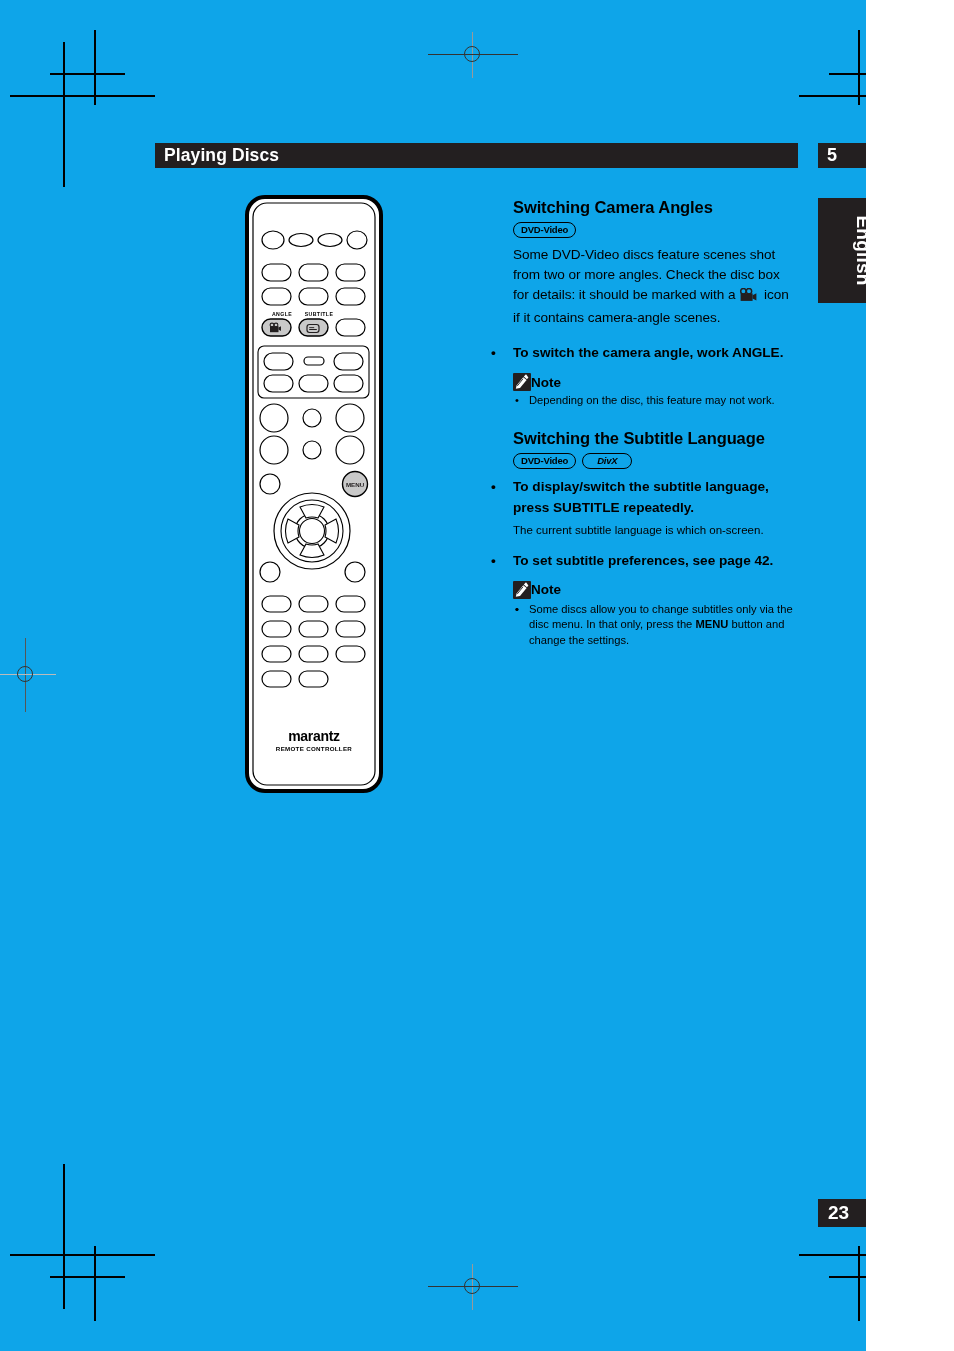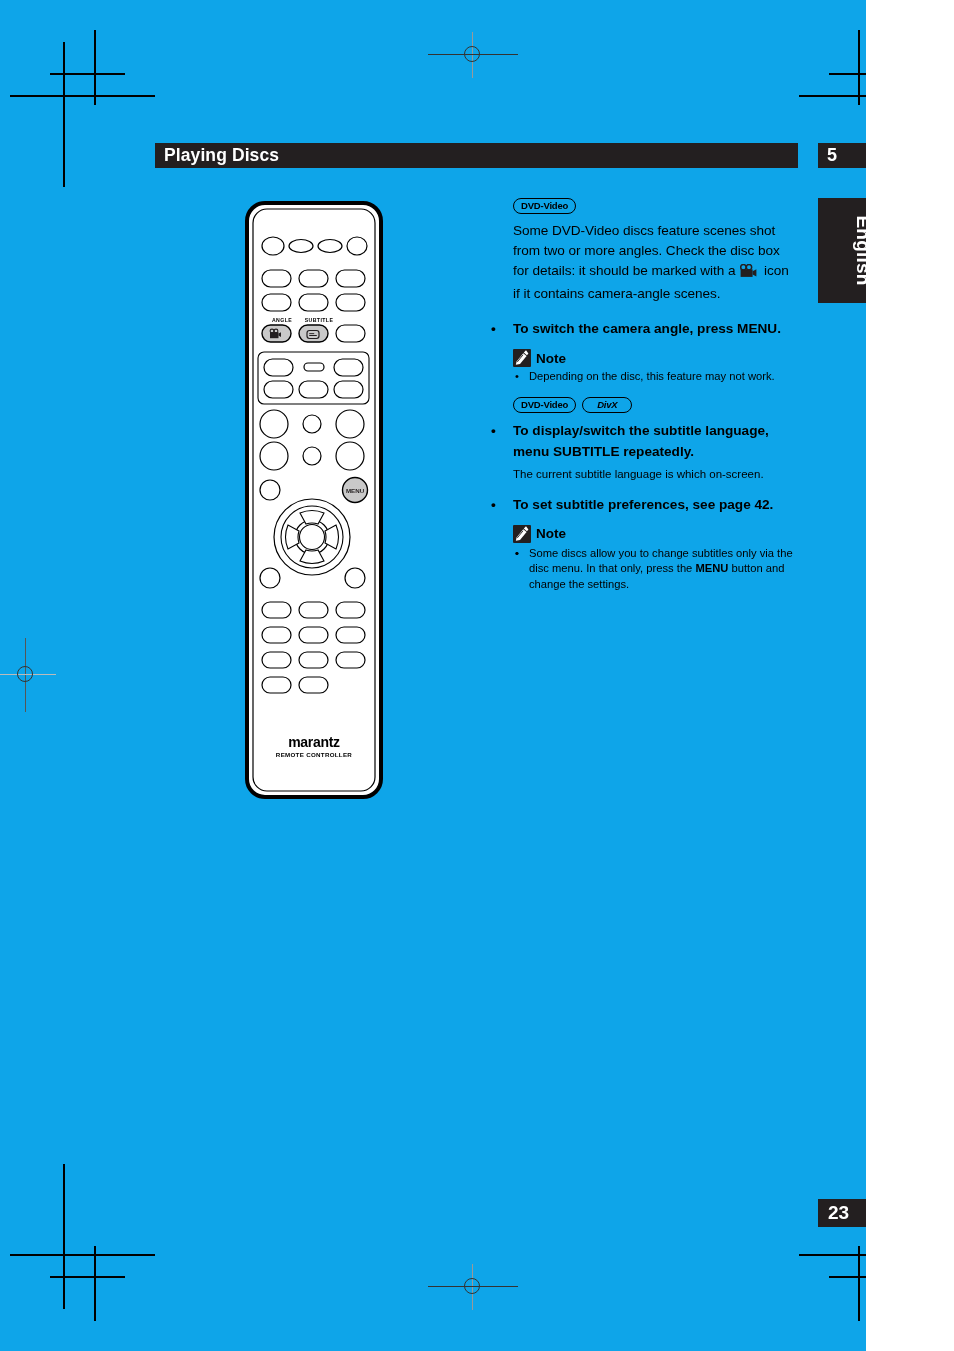--- a/index.html
+++ b/index.html
@@ -152,21 +152,20 @@
     font-size: 11.5px;
     line-height: 16px;
     font-weight: normal;
   }
 
   
   .note-block { margin: 0 0 12px 26px; }
   .note-head {
     display: flex;
     align-items: center;
-    gap: 5px;
     margin-bottom: 2px;
   }
   .note-icon {
     width: 18px; height: 18px;
     background: #231f20;
     position: relative;
     flex: none;
     border-radius: 1px;
   }
   .note-head .note-label {
@@ -184,21 +183,21 @@
     font-size: 11.2px;
     line-height: 15.5px;
     margin-bottom: 3px;
   }
   ul.note-list li .d {
     position: absolute; left: 2px; top: 0;
   }
   .b { font-weight: bold; }
 
   
-  .remote-wrap { position: absolute; left: 244px; top: 200px; }
+  .remote-wrap { position: absolute; left: 244px; top: 194px; }
   .remote-label {
     position: absolute;
     font-size: 5.2px;
     font-weight: bold;
     letter-spacing: 0.4px;
     text-align: center;
     color: #000;
   }
 </style>
 </head>
@@ -348,39 +347,40 @@
     <div class="remote-label" style="left:22px;top:117px;width:32px;">ANGLE</div>
     <div class="remote-label" style="left:56px;top:117px;width:38px;">SUBTITLE</div>
 
     
     <div style="position:absolute;left:0;top:534px;width:140px;text-align:center;font-size:14px;font-weight:bold;letter-spacing:-0.3px;">marantz</div>
     <div style="position:absolute;left:0;top:551px;width:140px;text-align:center;font-size:6.2px;font-weight:bold;letter-spacing:0.3px;">REMOTE CONTROLLER</div>
   </div>
 
   <div class="col">
 
+    <h2 class="sec">Switching Camera Angles</h2>
     <div class="badges">
       <span class="badge">DVD-Video</span>
     </div>
     <p class="body">
       <span>Some DVD-Video discs feature scenes shot from two or more angles. Check the disc box for details: it should be marked with a</span>
       <span class="cam-glyph">
         <svg width="19" height="14" viewBox="0 0 19 14" xmlns="http://www.w3.org/2000/svg">
           <rect x="0.6" y="5.4" width="12" height="7.5" fill="#231f20"></rect>
           <circle cx="3.4" cy="3.2" r="2.7" fill="none" stroke="#231f20" stroke-width="1.5"></circle>
           <circle cx="9" cy="3.2" r="2.7" fill="none" stroke="#231f20" stroke-width="1.5"></circle>
           <path d="M12.6,7.3 L16.4,5.2 L16.4,12.4 L12.6,10.4 Z" fill="#231f20"></path>
         </svg>
       </span>
       <span>icon if it contains camera-angle scenes.</span>
     </p>
 
     <div class="instr">
       <span class="dot">•</span>
-      <span>To switch the camera angle, press MENU.</span>
+      <span>To switch the camera angle, work ANGLE.</span>
     </div>
 
     <div class="note-block">
       <div class="note-head">
         <span class="note-icon">
           <svg width="18" height="18" viewBox="0 0 18 18" xmlns="http://www.w3.org/2000/svg">
             <path d="M3.6,12.4 L10.2,4.2 L13.6,6.9 L7.0,15.1 L2.8,15.8 Z" fill="#ffffff"></path>
             <path d="M10.8,3.4 L13.0,1.2 L15.4,4.6 L13.9,6.2 Z" fill="#ffffff"></path>
             <path d="M4.3,12.9 L10.0,5.8" stroke="#231f20" stroke-width="0.9" fill="none"></path>
           </svg>
@@ -388,29 +388,30 @@
         <span class="note-label">Note</span>
       </div>
       <ul class="note-list">
         <li>
           <span class="d">•</span>
           <span>Depending on the disc, this feature may not work.</span>
         </li>
       </ul>
     </div>
 
+    <h2 class="sec" style="margin-top:20px;">Switching the Subtitle Language</h2>
     <div class="badges">
       <span class="badge">DVD-Video</span>
       <span class="badge wide">DivX</span>
     </div>
 
     <div class="instr">
       <span class="dot">•</span>
       <span>To display/switch the subtitle language,</span><br>
-      <span>menu SUBTITLE repeatedly.</span>
+      <span>press SUBTITLE repeatedly.</span>
     </div>
     <div class="sub-note">The current subtitle language is which on-screen.</div>
 
     <div class="instr">
       <span class="dot">•</span>
       <span>To set subtitle preferences, see page 42.</span>
     </div>
 
     <div class="note-block">
       <div class="note-head">

